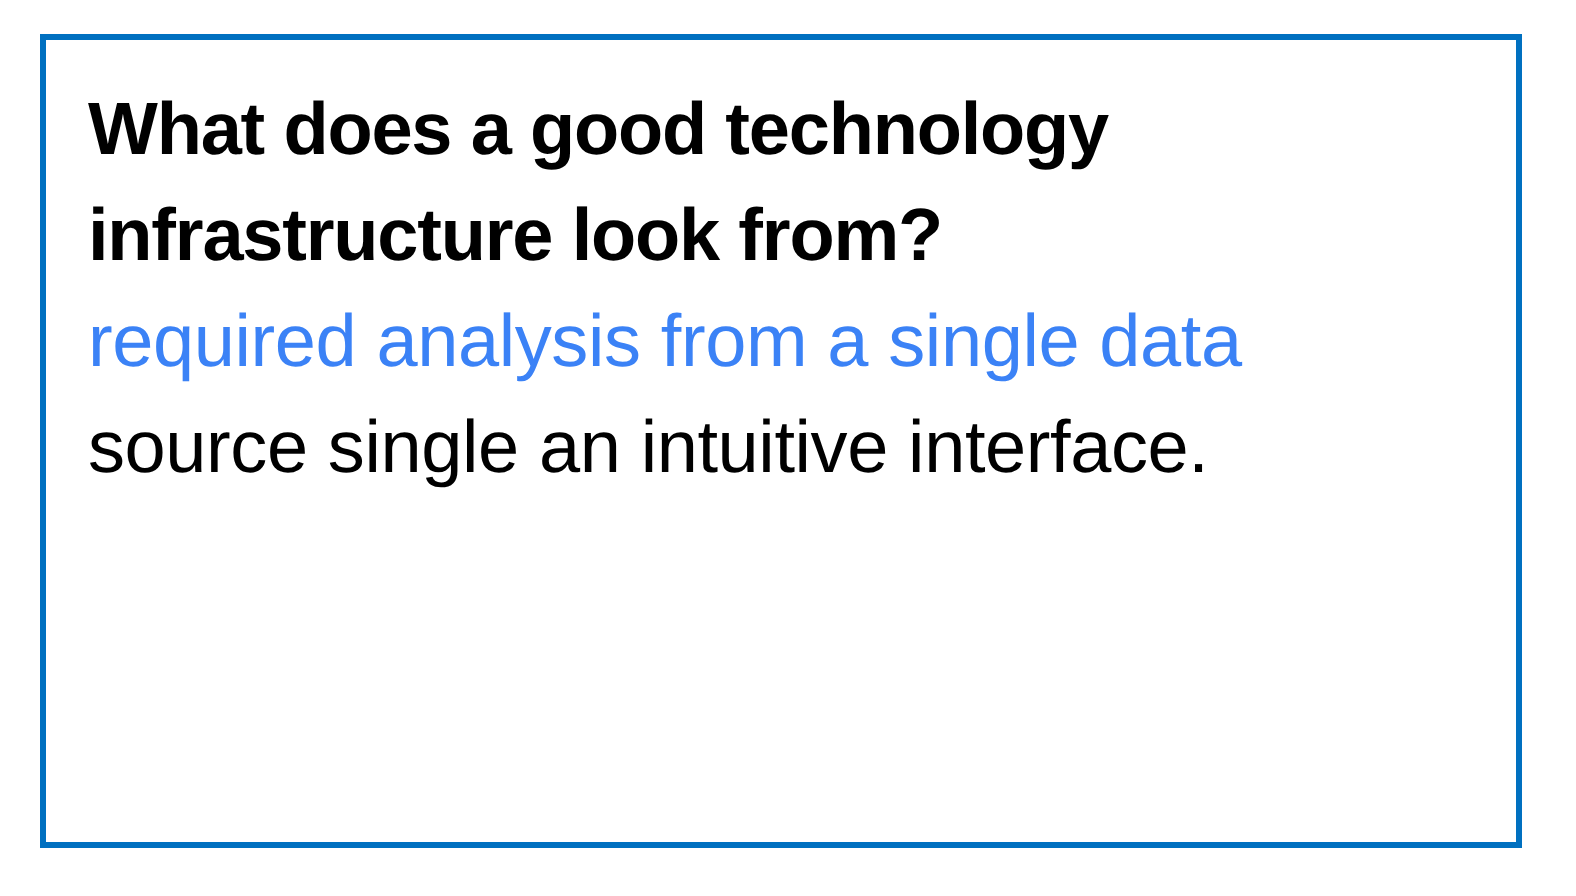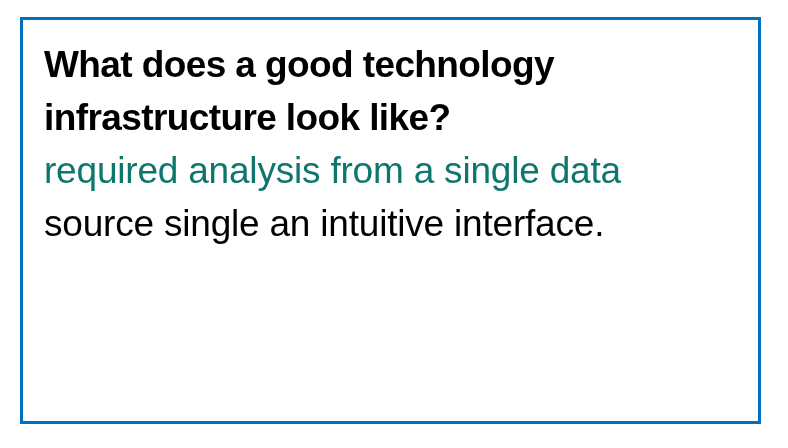--- a/index.html
+++ b/index.html
@@ -64,25 +64,25 @@
 <body>
 
 <div id="slide-canvas" style="background: rgb(255, 255, 255);">
 
   <div id="content-box" style="border-color: rgb(0, 112, 192); border-width: 3px; background: rgb(255, 255, 255);">
 
     <div id="text-block">
 
       <span class="line heading" style="color: rgb(0, 0, 0);">What does a good technology</span>
 
-      <span class="line heading" style="color: rgb(0, 0, 0);">infrastructure look like?</span>
+      <span class="line heading" style="color: rgb(0, 0, 0);">infrastructure look from?</span>
 
 
 
-      <span class="line body" style="color: #0f766e;">required analysis from a single data</span>
+      <span class="line body" style="color: #3b82f6;">required analysis from a single data</span>
 
       <span class="line body" style="color: rgb(0, 0, 0);">source single an intuitive interface.</span>
 
     </div>
 
   </div>
 
 </div>
 
 </body></html>

